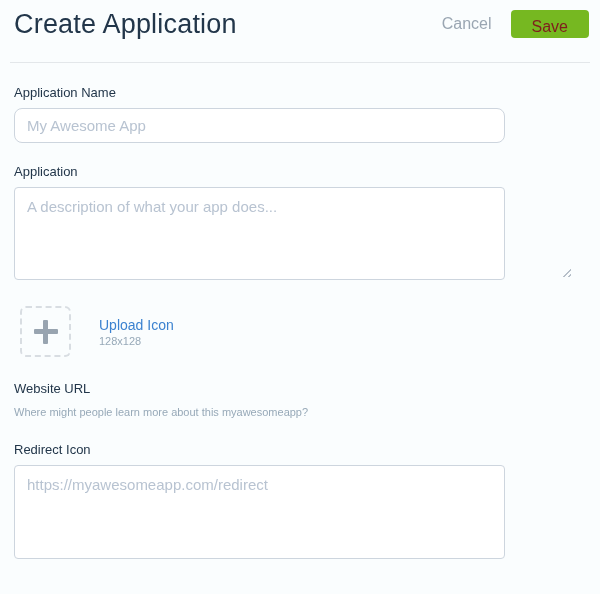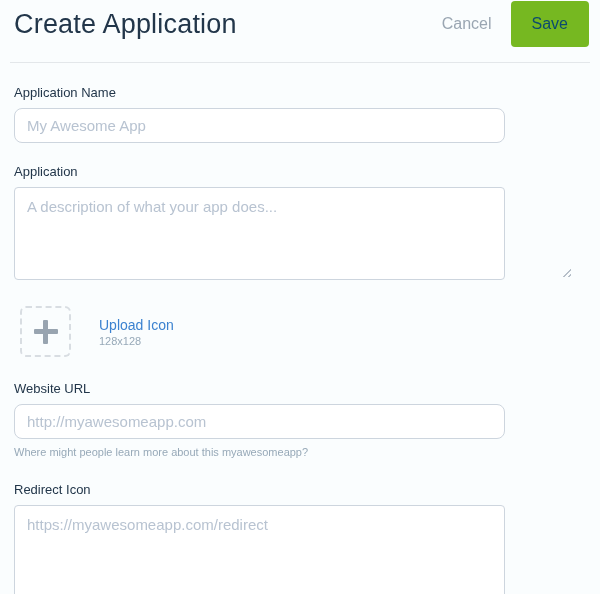--- a/index.html
+++ b/index.html
@@ -16,23 +16,23 @@
   }
   h1 {
     flex: 1; margin: 0; font-size: 27px; font-weight: 500;
     color: var(--navy, #22364a); letter-spacing: 0.2px;
   }
   .cancel {
     color: var(--muted, #9aa6b2); font-size: 16px;
     margin-right: 19px; cursor: pointer; text-decoration: none;
   }
   .save {
-    background: var(--accent-green, #76b821); color: #0c4a6e;
+    background: var(--accent-green, #76b821); color: #7f1d1d;
     border: none; border-radius: 4px; font-size: 16px;
-    font-family: inherit; padding: 8px 21px; height: 46px;
+    font-family: inherit; padding: 8px 21px; height: 28px;
     cursor: pointer;
   }
   .divider { border: none; border-top: 1px solid #e3e7ea; margin: 14px 10px 0 10px; }
   main { padding: 22px 14px 0 14px; }
   .field-group { margin-bottom: 21px; }
   .field-label {
     display: block; font-size: 13px; color: var(--navy, #22364a);
     margin-bottom: 8px;
   }
   .text-input {
@@ -112,21 +112,20 @@
       </span>
     </div>
     <div class="upload-text">
       <a class="upload-link">Upload Icon</a>
       <div class="upload-size">128x128</div>
     </div>
   </section>
 
   <section class="field-group">
     <label class="field-label">Website URL</label>
-    <input class="text-input" type="text" placeholder="http://myawesomeapp.com" style="">
     <div class="helper">Where might people learn more about this myawesomeapp?</div>
   </section>
 
   <section class="field-group">
     <label class="field-label">Redirect Icon</label>
     <div class="textarea-wrap">
       <textarea class="ta-redirect" placeholder="https://myawesomeapp.com/redirect" style=""></textarea>
 
     </div>
 

